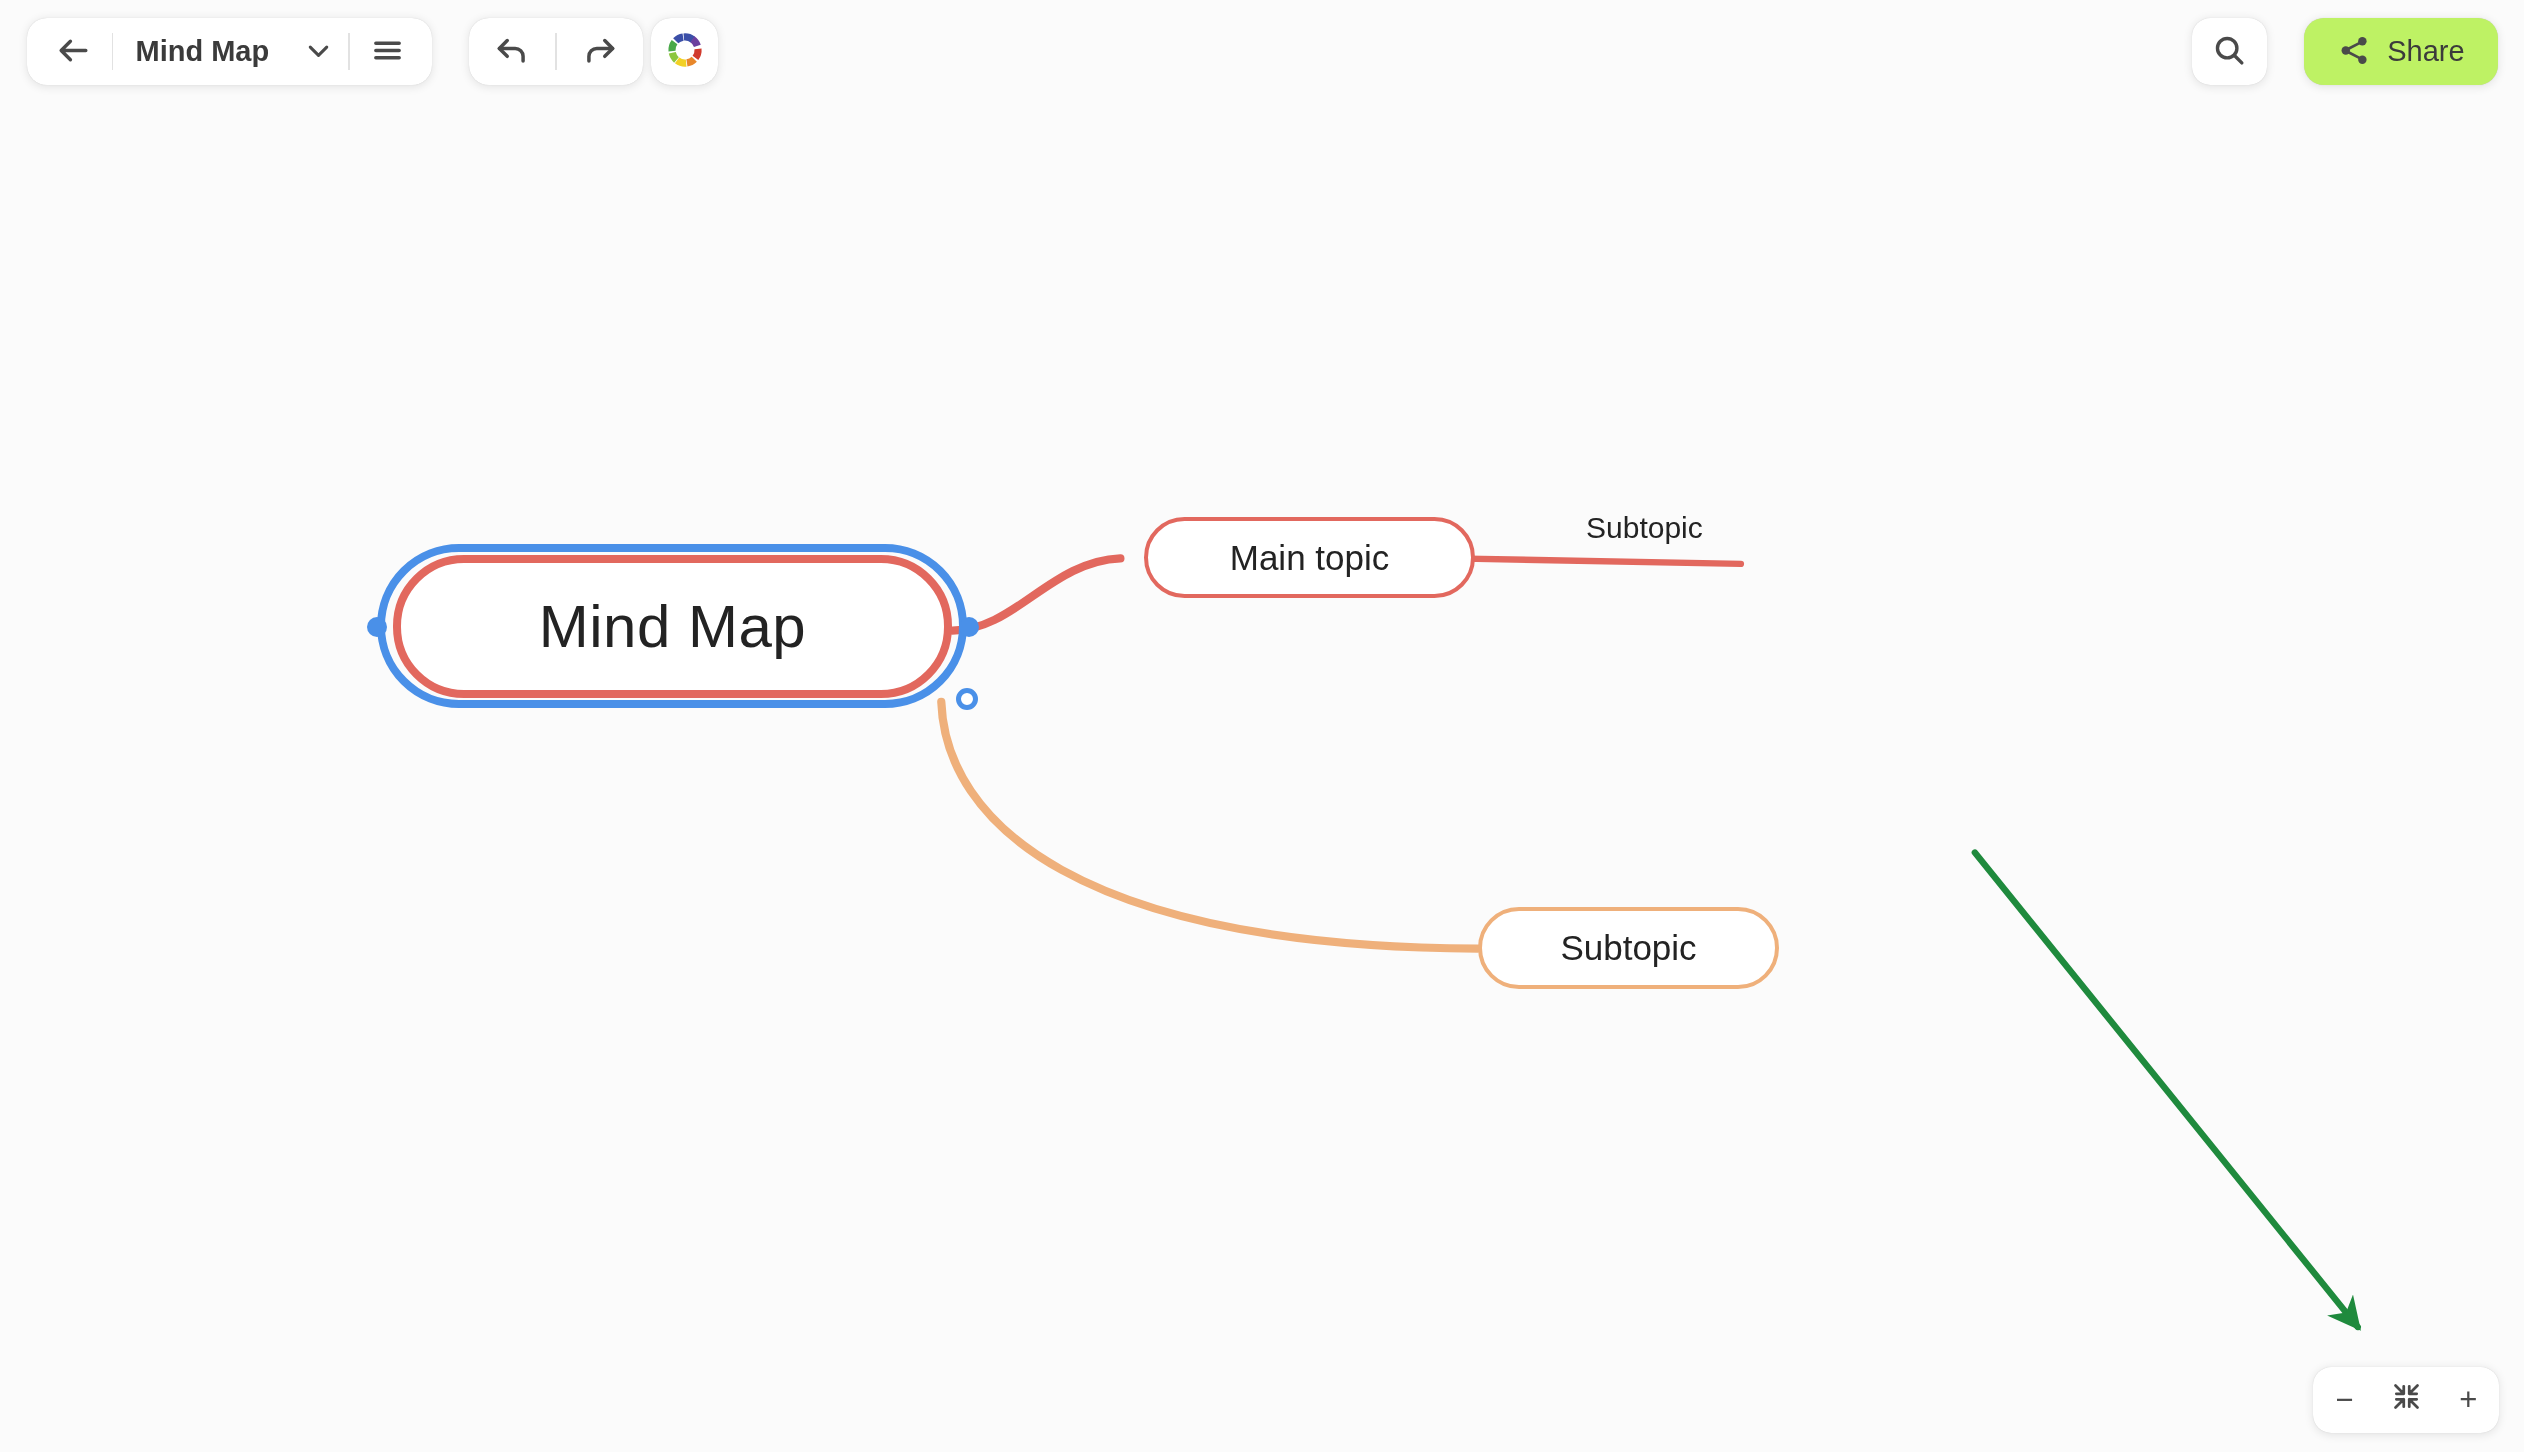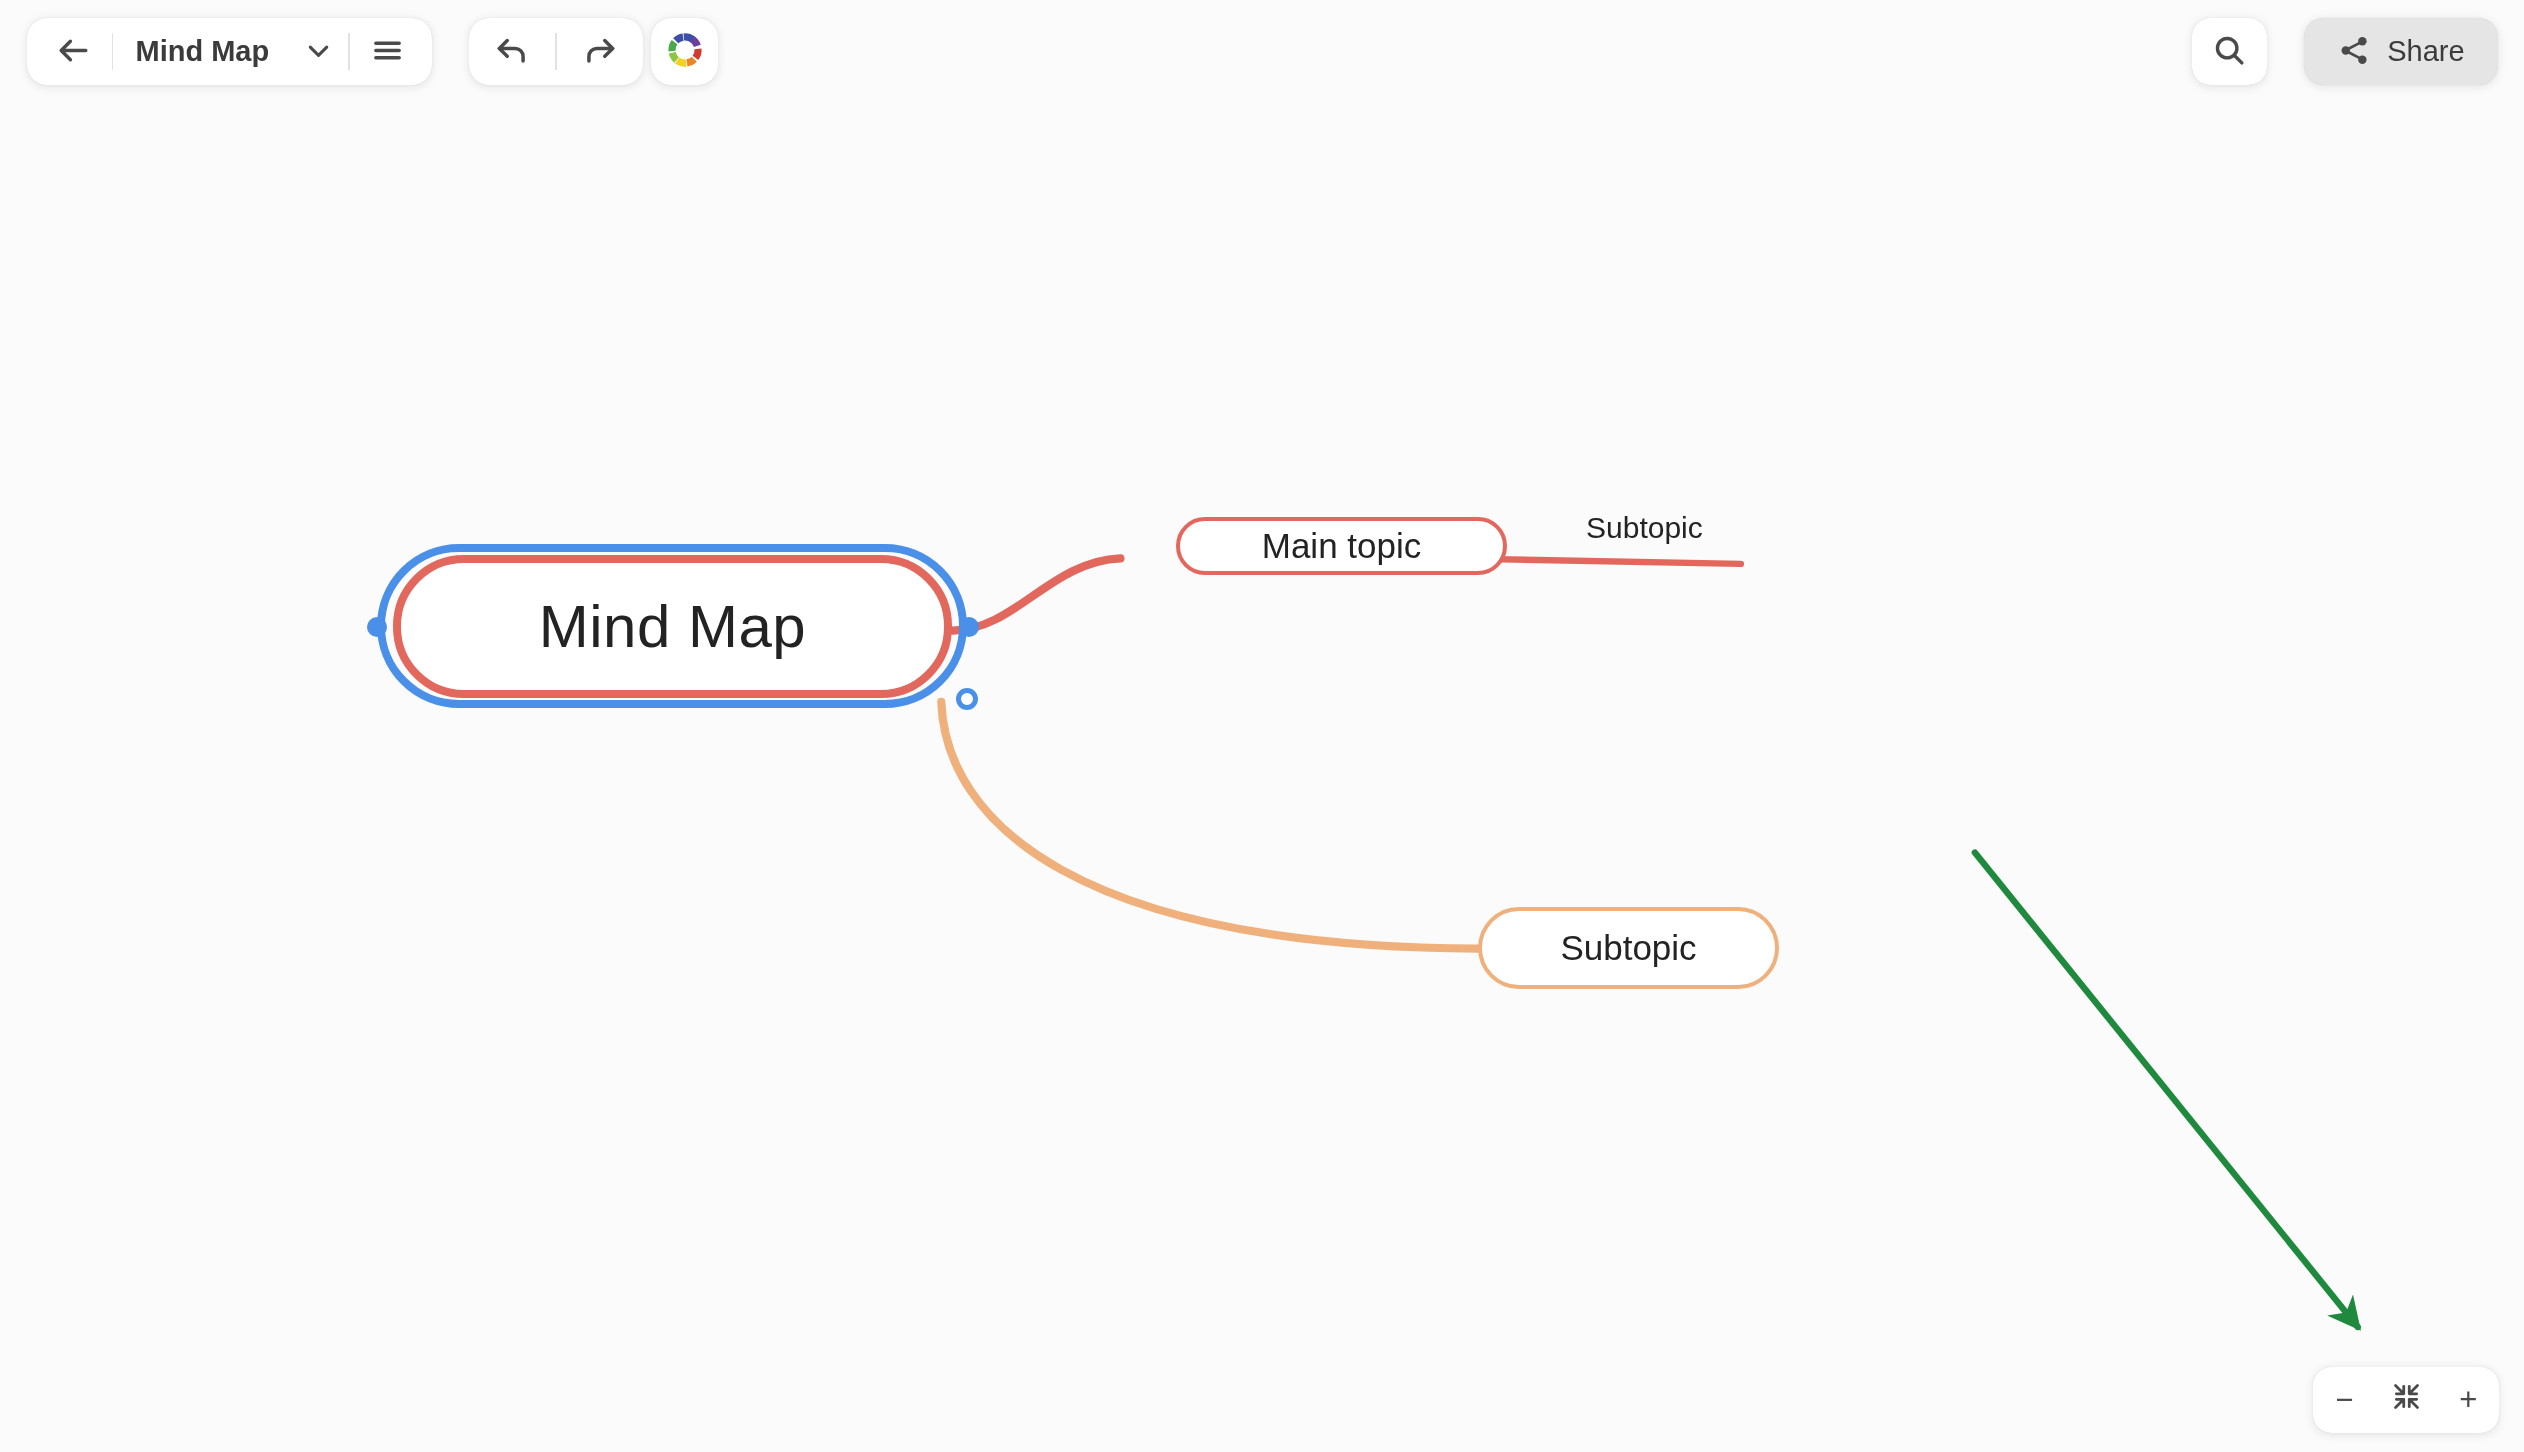--- a/index.html
+++ b/index.html
@@ -49,24 +49,24 @@
     top: 555px;
     width: 559px;
     height: 143px;
     border: 8.2px solid #e2685e;
     border-radius: 71px;
     font-size: 60px;
     letter-spacing: 0.5px;
   }
 
   .node-main {
-    left: 1176px;
+    left: 1144px;
     top: 517px;
     width: 331px;
-    height: 58px;
+    height: 81px;
     border: 4.6px solid #e2685e;
     border-radius: 41px;
     font-size: 35px;
   }
 
   .node-sub-orange {
     left: 1478px;
     top: 907px;
     width: 301px;
     height: 82px;
@@ -193,21 +193,21 @@
 
   #share-button {
     position: absolute;
     right: 27.4px;
     top: 18.3px;
     height: 67px;
     display: flex;
     align-items: center;
     gap: 15px;
     padding: 0 33px;
-    background: #e5e5e5;
+    background: #bef264;
     border: none;
     border-radius: 20px;
     cursor: pointer;
     box-shadow: 0 1.8px 9.1px rgba(0,0,0,0.10), 0 0 0.9px rgba(0,0,0,0.18);
   }
   #share-label {
     font-size: 29px;
     color: #3b3b3b;
   }
 

